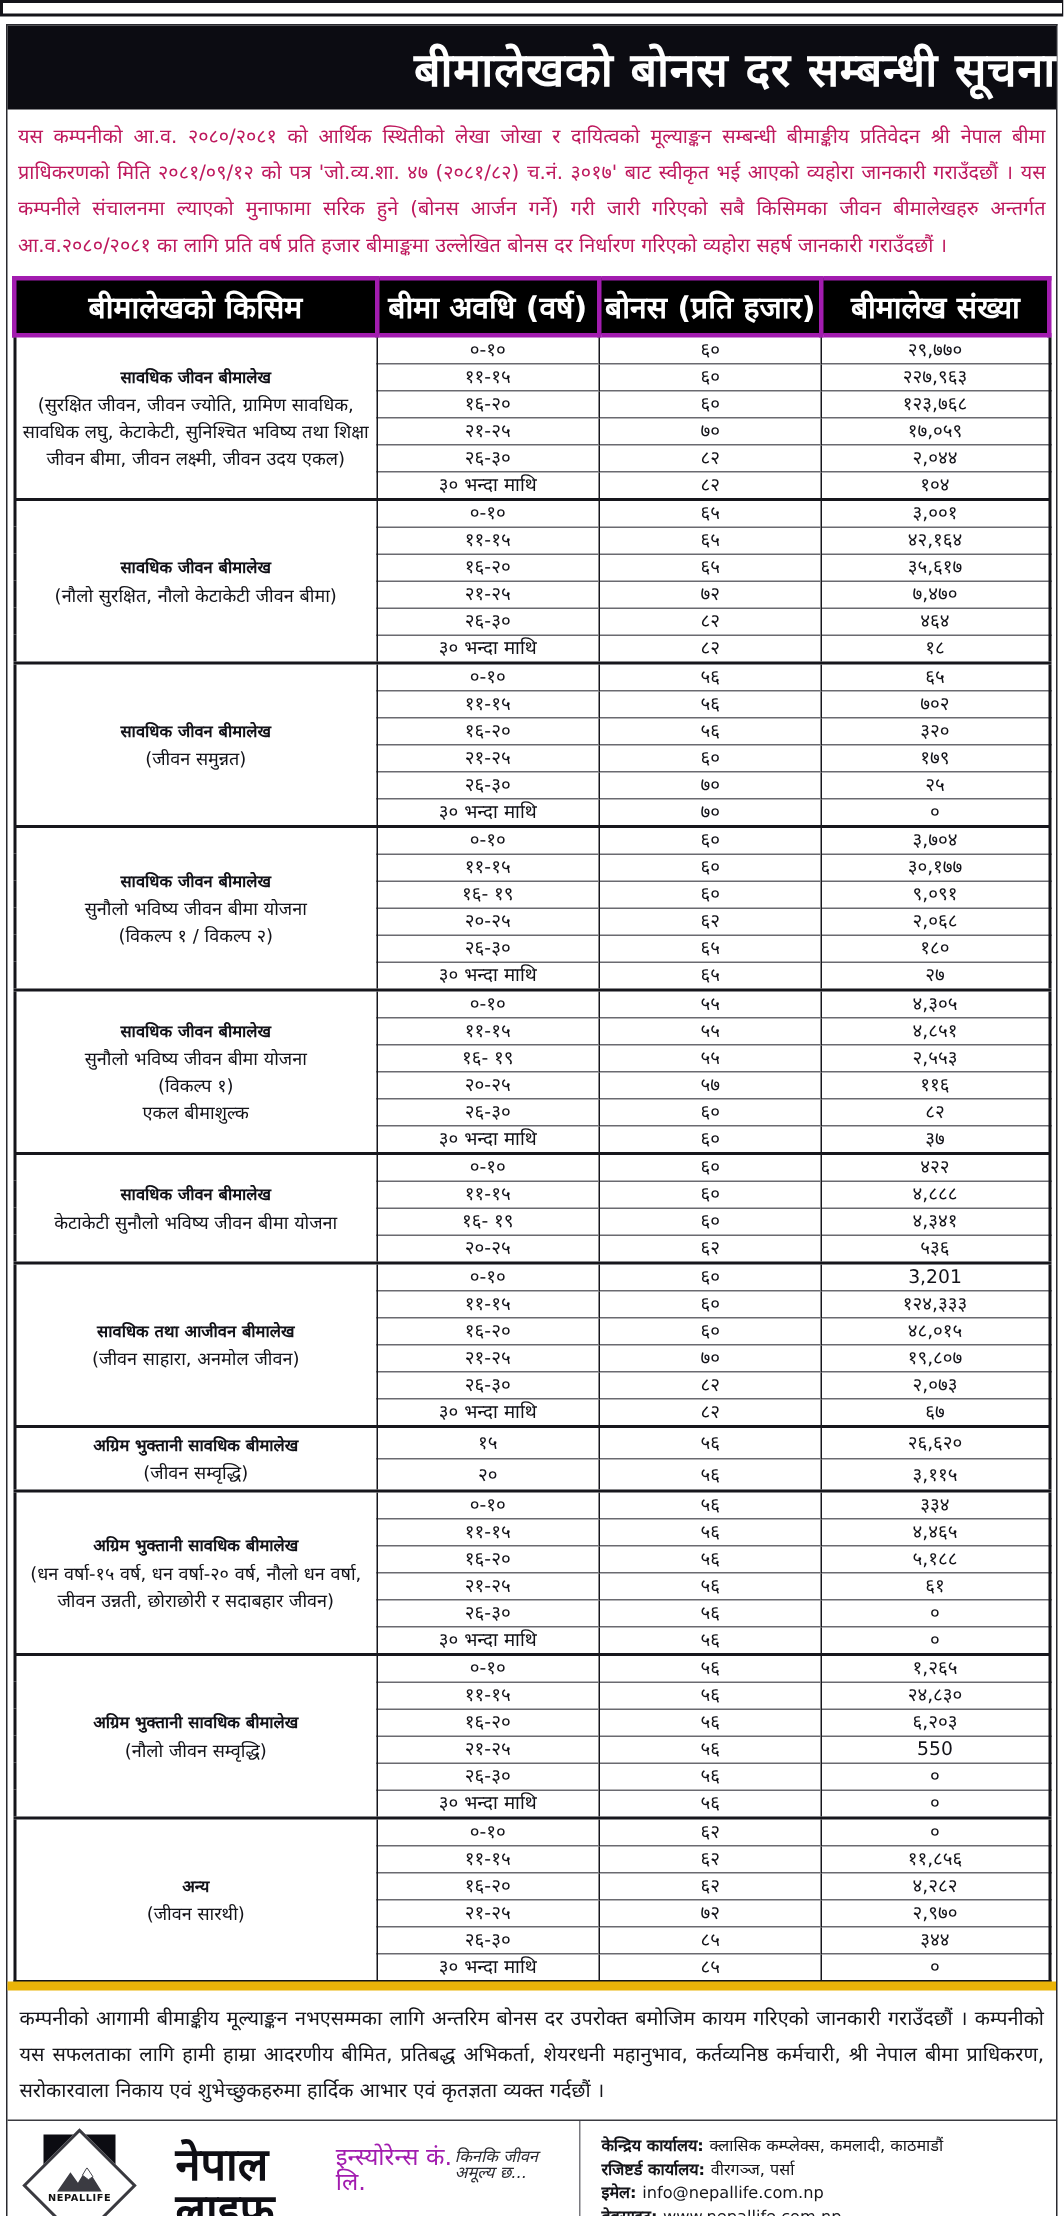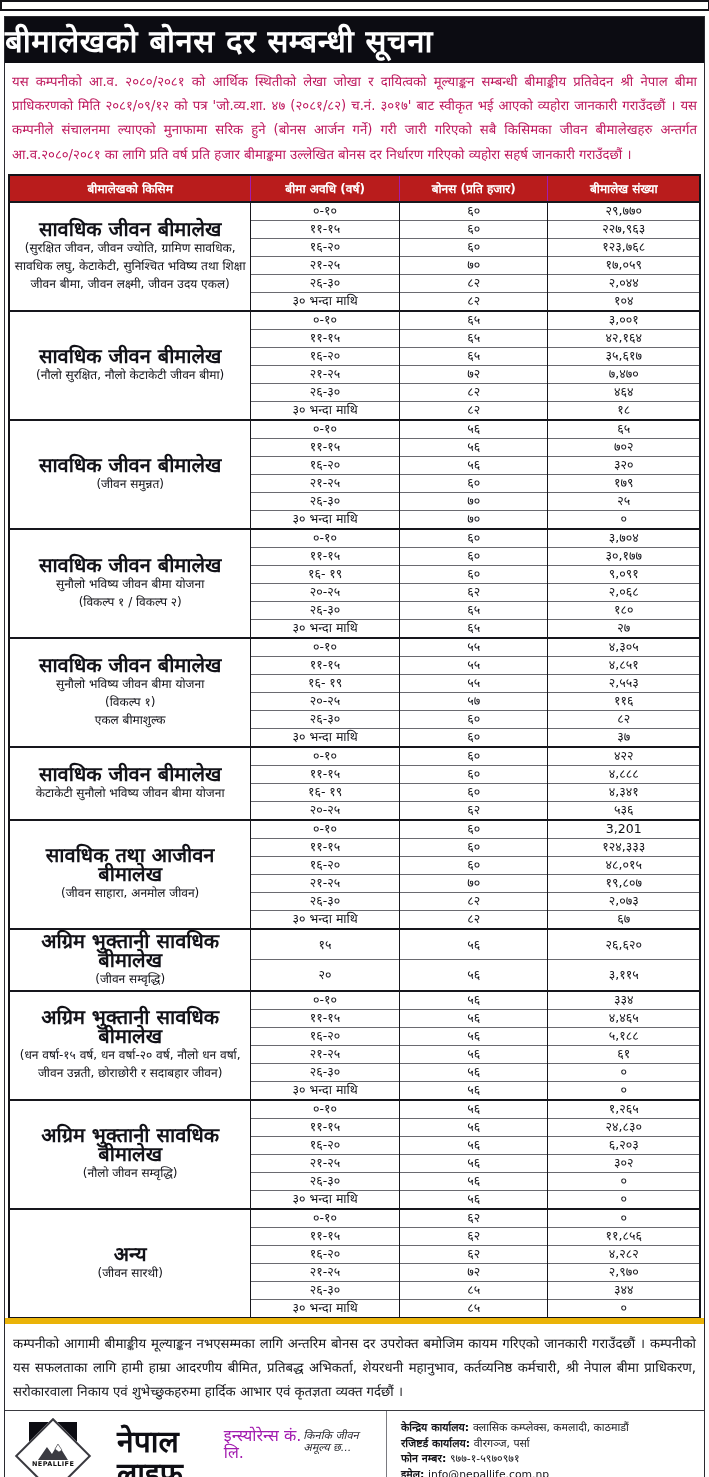--- a/index.html
+++ b/index.html
@@ -1,30 +1,30 @@
 <!DOCTYPE html>
 <html><head>
 <meta charset="utf-8">
 <style>
   html,body{margin:0;padding:0;background:#fff;}
   body{width:709px;font-family:"DejaVu Sans","Liberation Sans",sans-serif;color:#101014;}
   .page-wrap{width:709px;min-height:1477px;position:relative;box-sizing:border-box;}
   .top-strip{height:7px;background:#fff;border:2px solid #14141a;border-right:1px solid #14141a;margin:0;}
   .doc{margin:5px 4px 0 4px;border:1px solid #2a2a30;border-bottom:none;}
-  .title-bar{background:#0c0c12;height:46px;display:flex;align-items:center;justify-content:flex-start;}
+  .title-bar{background:#0c0c12;height:56px;display:flex;align-items:center;justify-content:flex-end;}
   .title-bar h1{margin:0;color:#fff;font-size:31px;font-weight:bold;letter-spacing:.5px;}
   .intro{padding:7px 7px 5px 7px;font-size:13.2px;line-height:24.2px;text-align:justify;color:#be185d;}
   table.rates{border-collapse:collapse;table-layout:fixed;width:calc(100% - 6px);margin:2px 3px 0 3px;border:2px solid #14141a;}
   col.c1{width:35%;}col.c2{width:21.5%;}col.c3{width:21.5%;}col.c4{width:22%;}
-  th{background:#b91c1c;color:#fff;font-size:12px;font-weight:bold;padding:4px 1px;border:1px solid #a21caf;}
+  th{background:#000000;color:#fff;font-size:20px;font-weight:bold;padding:4px 1px;border:3px solid #a21caf;}
   td{border-left:1px solid #17171d;border-right:1px solid #17171d;border-top:1px solid #6a6a70;
      text-align:center;font-size:12.5px;height:17px;line-height:14px;padding:0 2px;color:#121218;}
   tr.group-start td{border-top:2px solid #17171d;}
   td.kind{vertical-align:middle;padding:2px 4px;}
-  .kind-name{font-weight:bold;font-size:20px;line-height:19px;}
+  .kind-name{font-weight:bold;font-size:11px;line-height:19px;}
   .kind-sub{font-size:12px;line-height:18px;white-space:pre-line;}
   .closing{padding:8px 8px 6px 8px;font-size:13.2px;line-height:24.2px;text-align:justify;color:#15151a;border-top:6px solid #eab308;margin-top:-1px;}
   .footer-box{border-top:1px solid #3a3a40;display:flex;align-items:stretch;}
   .logo-side{width:54.5%;border-right:1px solid #7a7a80;display:flex;align-items:center;justify-content:center;gap:16px;padding:9px 0;}
   .logo-mark{position:relative;width:96px;height:72px;flex:0 0 96px;}
   .logo-sq{position:absolute;left:24px;top:0;width:48px;height:48px;background:#0c0c12;}
   .logo-diamond{position:absolute;left:21px;top:7px;width:54px;height:54px;background:#fff;border:2px solid #3a3a40;transform:rotate(45deg);display:flex;align-items:center;justify-content:center;box-sizing:border-box;}
   .logo-diamond-inner{transform:rotate(-45deg);text-align:center;}
   .logo-diamond-inner svg{display:block;margin:0 auto;}
   .logo-badge{font-size:6.5px;font-weight:bold;letter-spacing:.4px;color:#111;}
@@ -361,21 +361,21 @@
             <td>२४,८३०</td>
           </tr>
           <tr>
             <td>१६-२०</td>
             <td>५६</td>
             <td>६,२०३</td>
           </tr>
           <tr>
             <td>२१-२५</td>
             <td>५६</td>
-            <td>३०२</td>
+            <td>550</td>
           </tr>
           <tr>
             <td>२६-३०</td>
             <td>५६</td>
             <td>०</td>
           </tr>
           <tr>
             <td>३० भन्दा माथि</td>
             <td>५६</td>
             <td>०</td>
@@ -435,21 +435,20 @@
         </div>
         <div class="brand-col">
           <span class="brand-name">नेपाल लाइफ</span>
           <span class="brand-sub">इन्स्योरेन्स कं. लि.</span>
           <span class="brand-tag">किनकि जीवन अमूल्य छ...</span>
         </div>
       </div>
       <div class="contact-side" id="contact-side">
           <div class="contact-line"><b>केन्द्रिय कार्यालय: </b><span>क्लासिक कम्प्लेक्स, कमलादी, काठमाडौं</span></div>
           <div class="contact-line"><b>रजिष्टर्ड कार्यालय: </b><span>वीरगञ्ज, पर्सा</span></div>
-          <div class="contact-line"><b>फोन नम्बर: </b><span>९७७-१-५९७०९७१</span></div>
           <div class="contact-line"><b>इमेल: </b><span>info@nepallife.com.np</span></div>
           <div class="contact-line"><b>वेबसाइट: </b><span>www.nepallife.com.np</span></div>
         </div>
     </div>
 
   </div>
 
 </div>
 
 </body></html>

